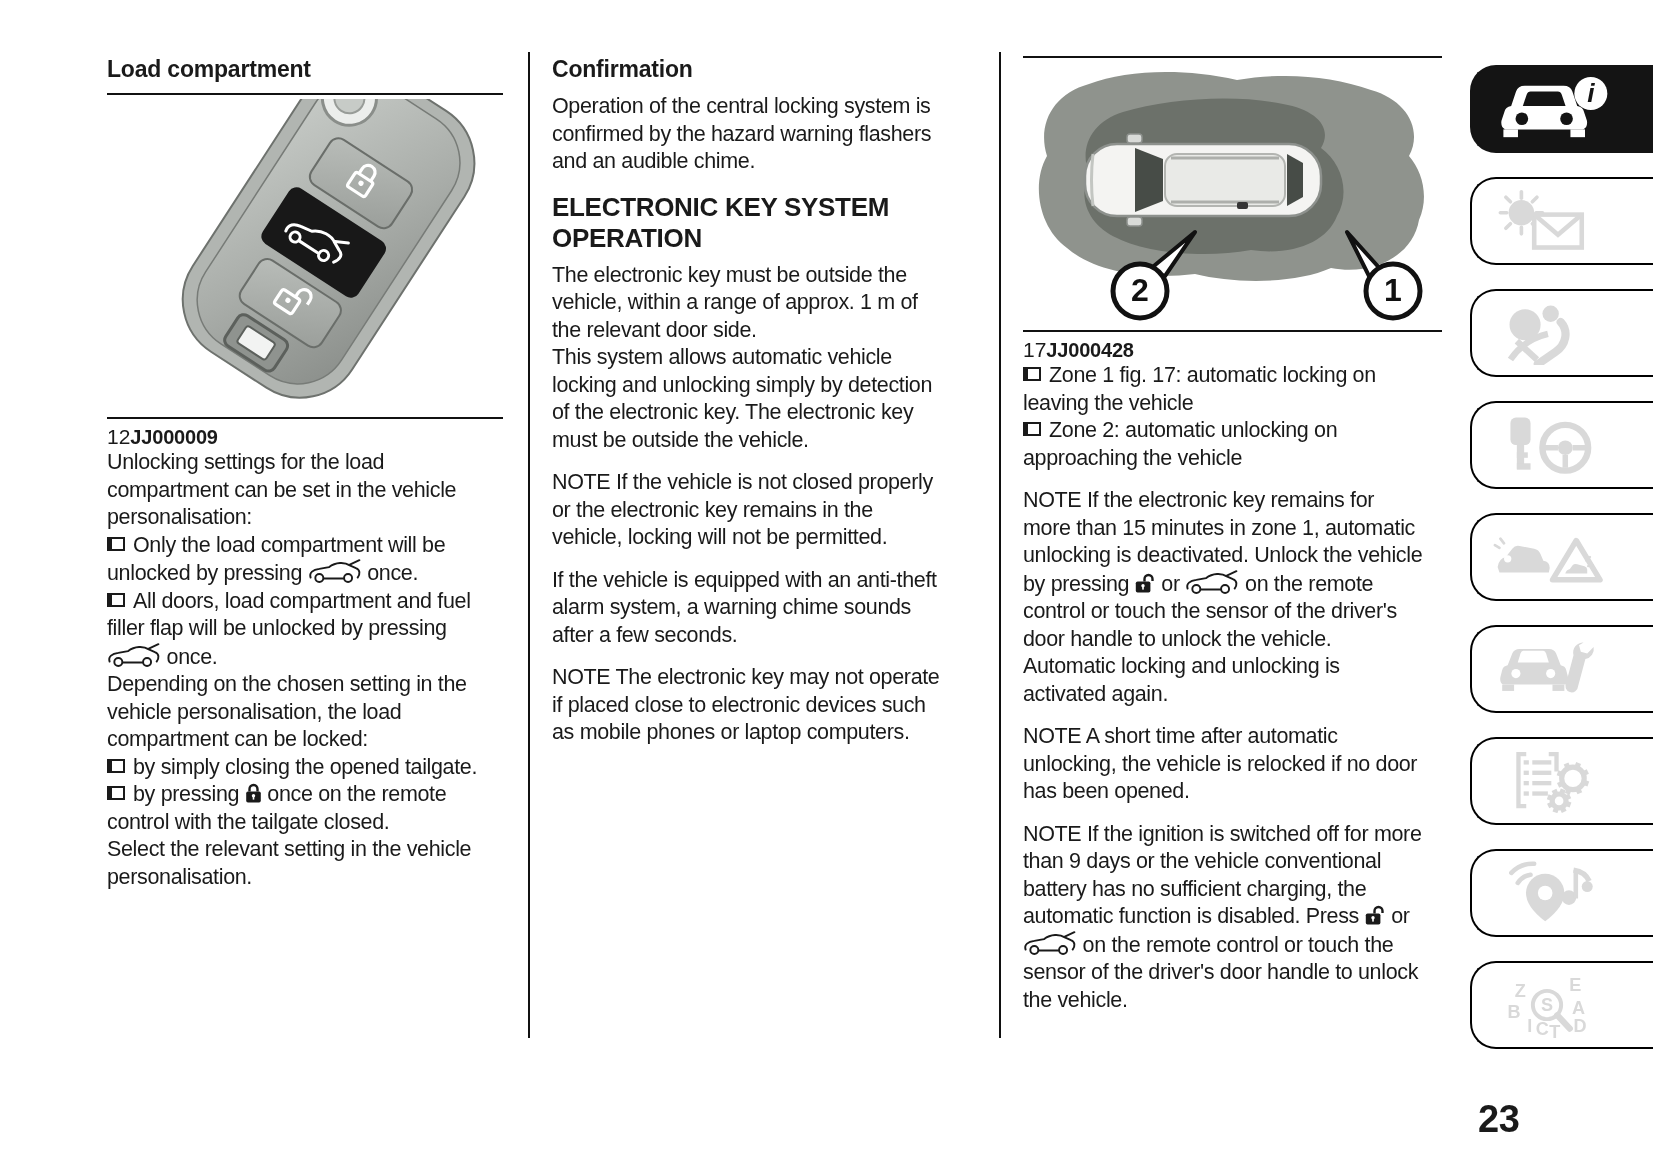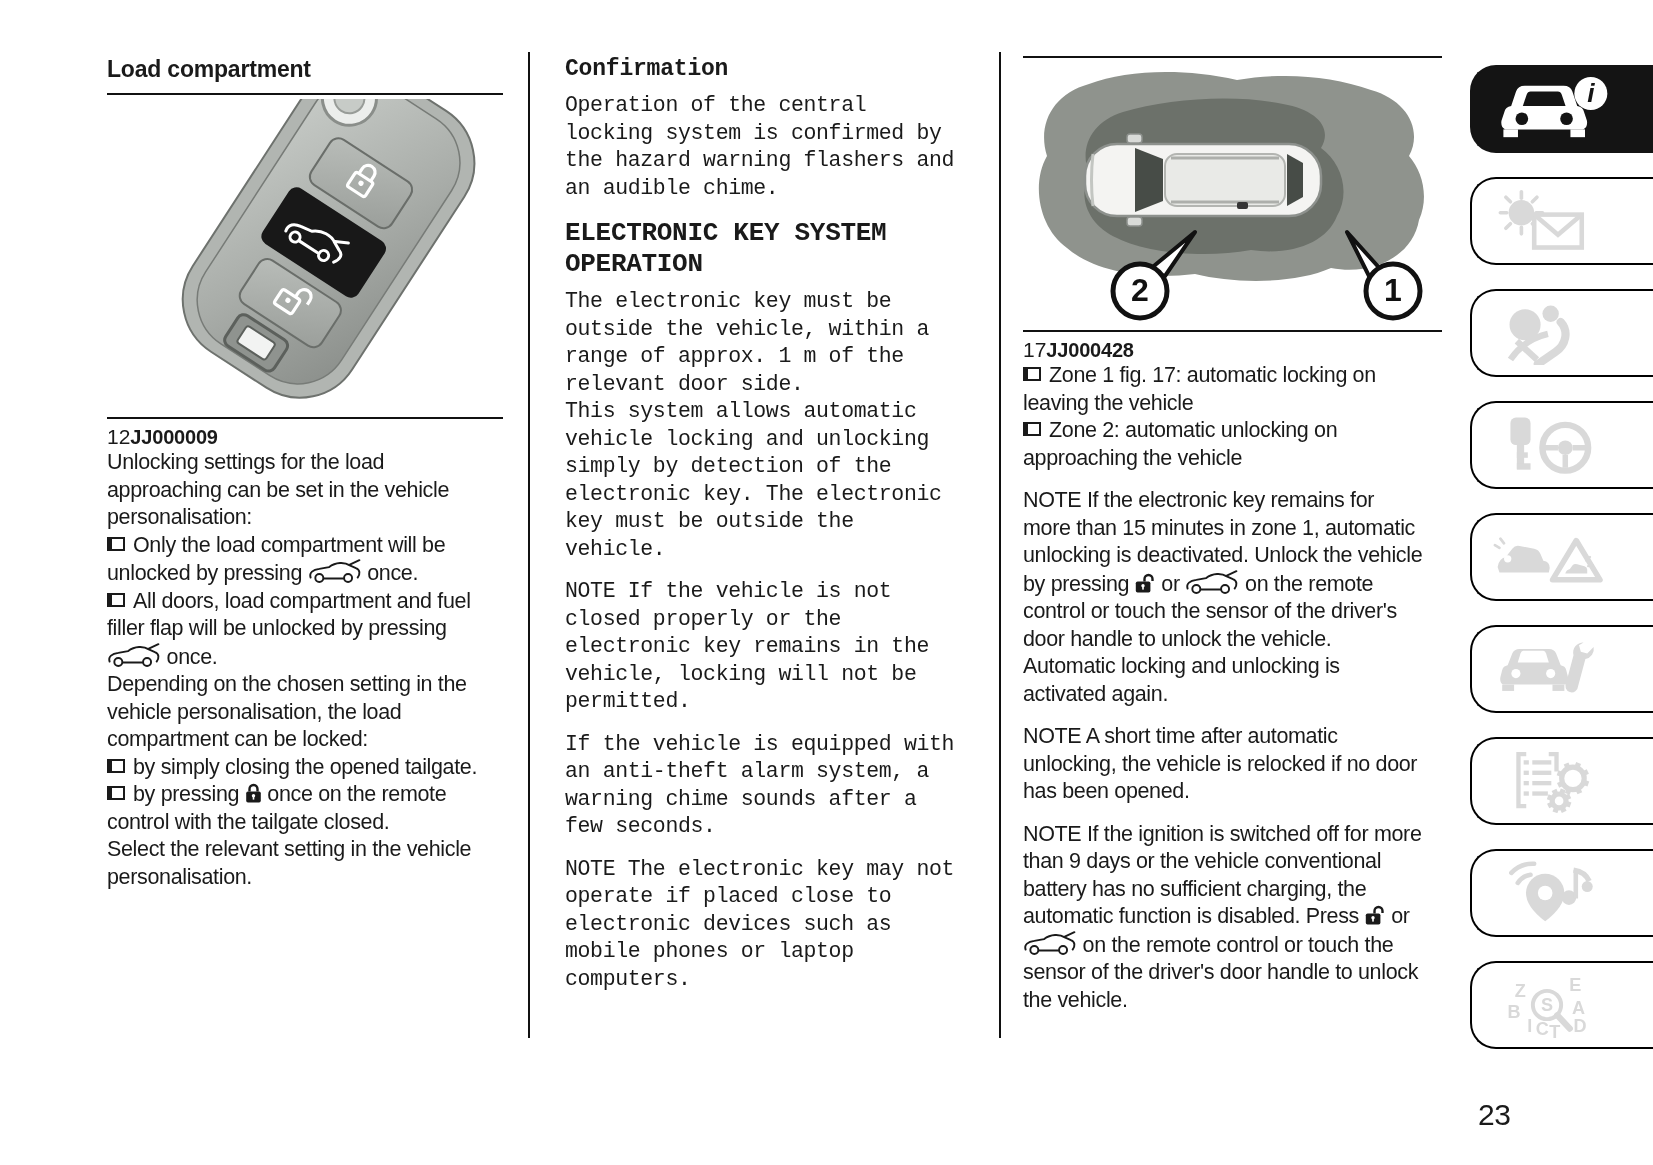--- a/index.html
+++ b/index.html
@@ -2,21 +2,21 @@
 <html><head>
 <meta charset="utf-8">
 <style>
   html,body{margin:0;padding:0;}
   body{
     width:1653px;height:1165px;position:relative;background:#fff;
     font-family:"Liberation Sans",sans-serif;color:#1a1a1a;overflow:hidden;
   }
   .col{position:absolute;top:56px;}
   #col-left{left:75px;width:396px;margin-left:32px;}
-  #col-mid{left:565px;width:396px;font-family:Liberation Mono, monospace;}
+  #col-mid{left:552px;width:396px;}
   #col-right{left:1023px;width:400px;}
   .h1{font-size:23px;font-weight:bold;letter-spacing:-0.2px;margin:0 0 10px 0;}
   .rule{border:0;border-top:2px solid #111;margin:0;}
   .figbox{display:flex;align-items:center;justify-content:center;}
   .figcap{display:flex;justify-content:flex-start;align-items:flex-end;height:27px;margin-top:3px;}
   .fignum{font-size:21px;}
   .figcode{font-size:20px;font-weight:bold;letter-spacing:-0.2px;}
   .paras p{margin:0;font-size:21.5px;line-height:27.5px;letter-spacing:-0.35px;}
   .paras p.p_gap{margin-top:15px;}
   .paras p.h2{font-size:26px;line-height:31px;font-weight:bold;margin:16px 0 8px 0;letter-spacing:-0.3px;}
@@ -24,21 +24,21 @@
   .iic{display:inline-block;vertical-align:-4px;line-height:0;}
   .iic.lk{vertical-align:-3px;}
   .vsep{position:absolute;top:52px;height:986px;width:2px;background:#111;}
   #sep1{left:528px;} #sep2{left:999px;}
   #tabs{position:absolute;top:65px;left:1470px;width:183px;}
   .tab{height:88px;margin-bottom:24px;border:2px solid #000;border-right:0;
        border-radius:26px 0 0 26px;display:flex;align-items:center;
        padding-left:16px;box-sizing:border-box;background:#fff;}
   .tab.active{background:#141414;border-color:#141414;}
   .ticon{line-height:0;}
-  #pagenum{position:absolute;left:1478px;top:1098px;font-size:30px;letter-spacing:-0.5px;}
+  #pagenum{position:absolute;left:1478px;top:1098px;font-size:38px;letter-spacing:-0.5px;font-weight:bold;}
   .wide{margin-right:-19px;}
   svg text{font-family:"Liberation Sans",sans-serif;}
 </style>
 </head>
 <body>
 
 <div class="col" id="col-left">
   <h1 class="h1">Load compartment</h1>
   <hr class="rule">
   <div class="figbox" style="height:322px;">
@@ -83,21 +83,21 @@
         <rect x="64" y="278" width="34" height="20" rx="3" fill="#f2f3f2" stroke="#5c605c" stroke-width="2"></rect>
       </g>
     </svg>
   </div>
   <hr class="rule">
   <div class="figcap">
     <span class="fignum">12</span>
     <span class="figcode">JJ000009</span>
   </div>
   <div class="paras" id="paras-left">
-      <p class="p">Unlocking settings for the load approaching can be set in the vehicle personalisation:</p>
+      <p class="p">Unlocking settings for the load compartment can be set in the vehicle personalisation:</p>
       <p class="bullet"><span class="cb"></span>Only the load compartment will be unlocked by pressing <span class="iic"><svg width="54" height="25" viewBox="0 0 62 28">
             <g fill="none" stroke="#1a1a1a" stroke-width="2.2" stroke-linecap="round">
               <path d="M3 21 C1 15 6 12 13 11 L24 9 C32 3 42 3 48 7 L55 10 C60 12 60 17 57 21"></path>
               <path d="M48 6 L59 1"></path>
               <path d="M18.5 22 h22"></path>
               <circle cx="13" cy="21.5" r="4.6"></circle>
               <circle cx="46" cy="21.5" r="4.6"></circle>
             </g>
           </svg></span> once.</p>
       <p class="bullet"><span class="cb"></span>All doors, load compartment and fuel filler flap will be unlocked by pressing <span class="iic"><svg width="54" height="25" viewBox="0 0 62 28">

